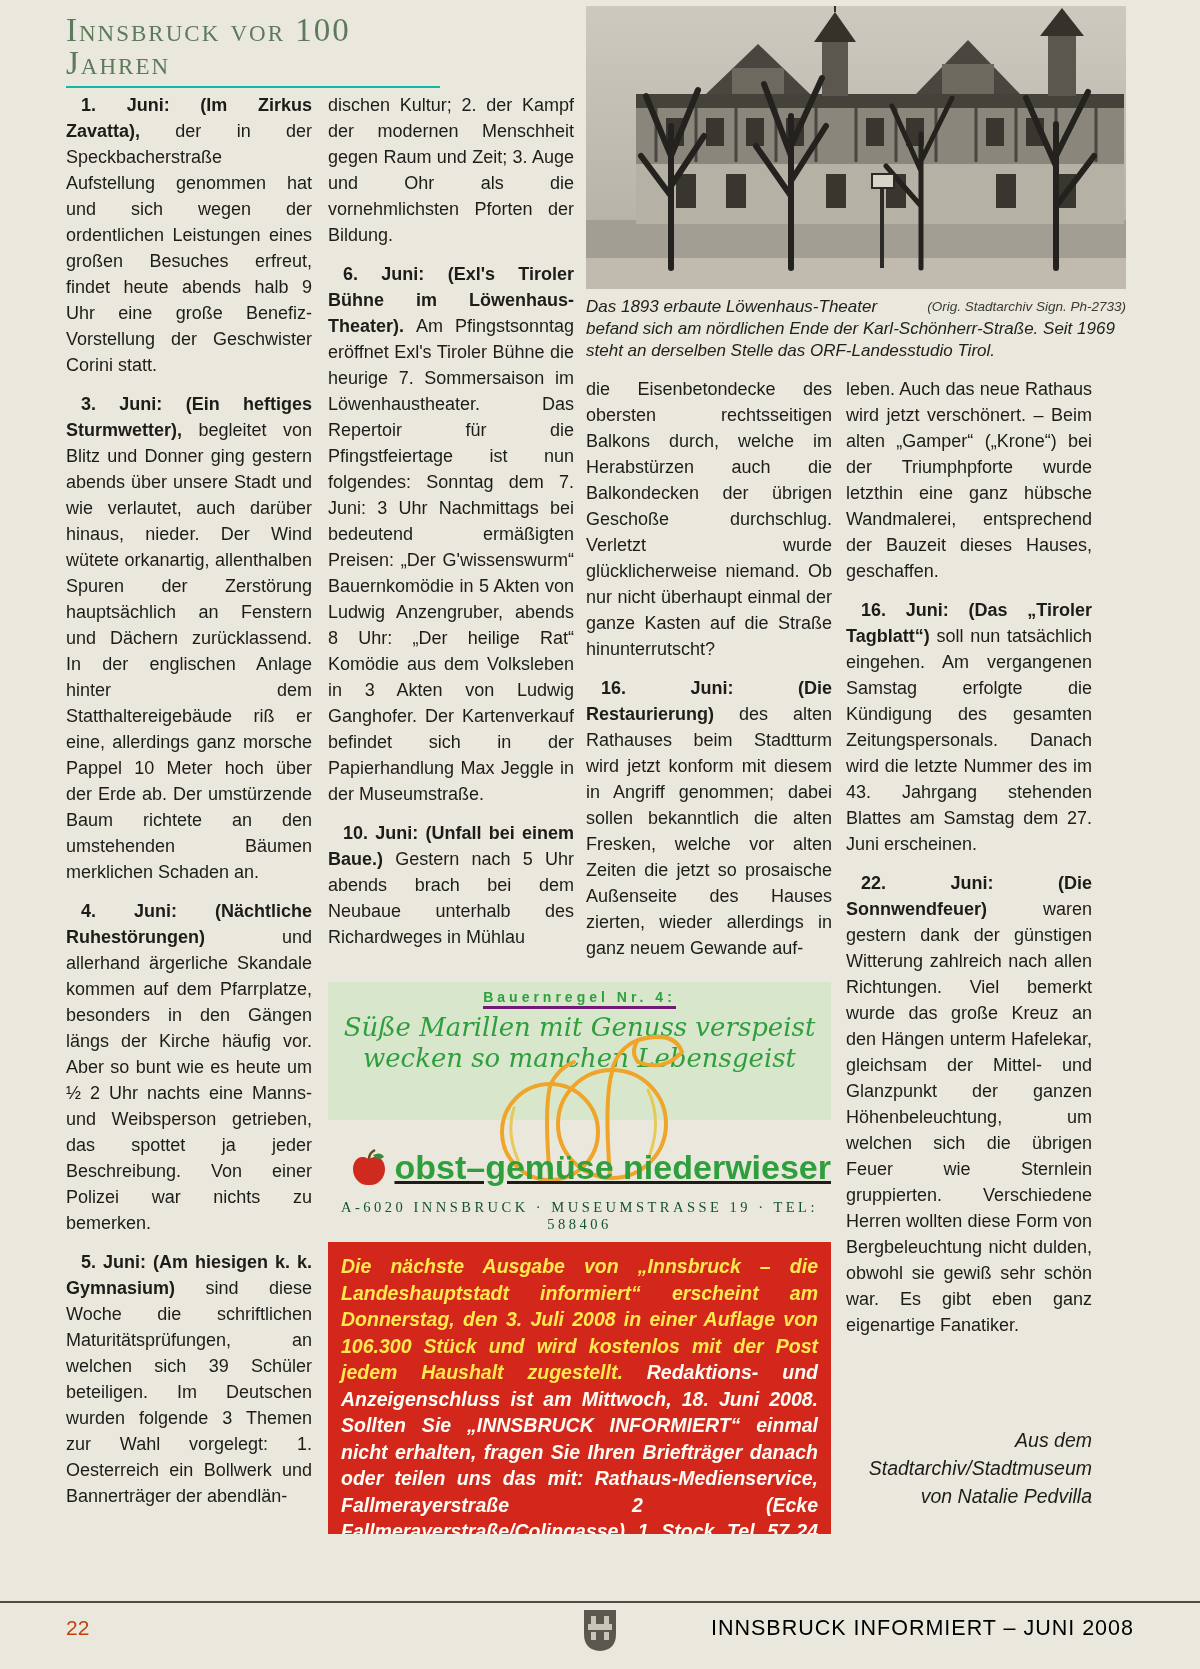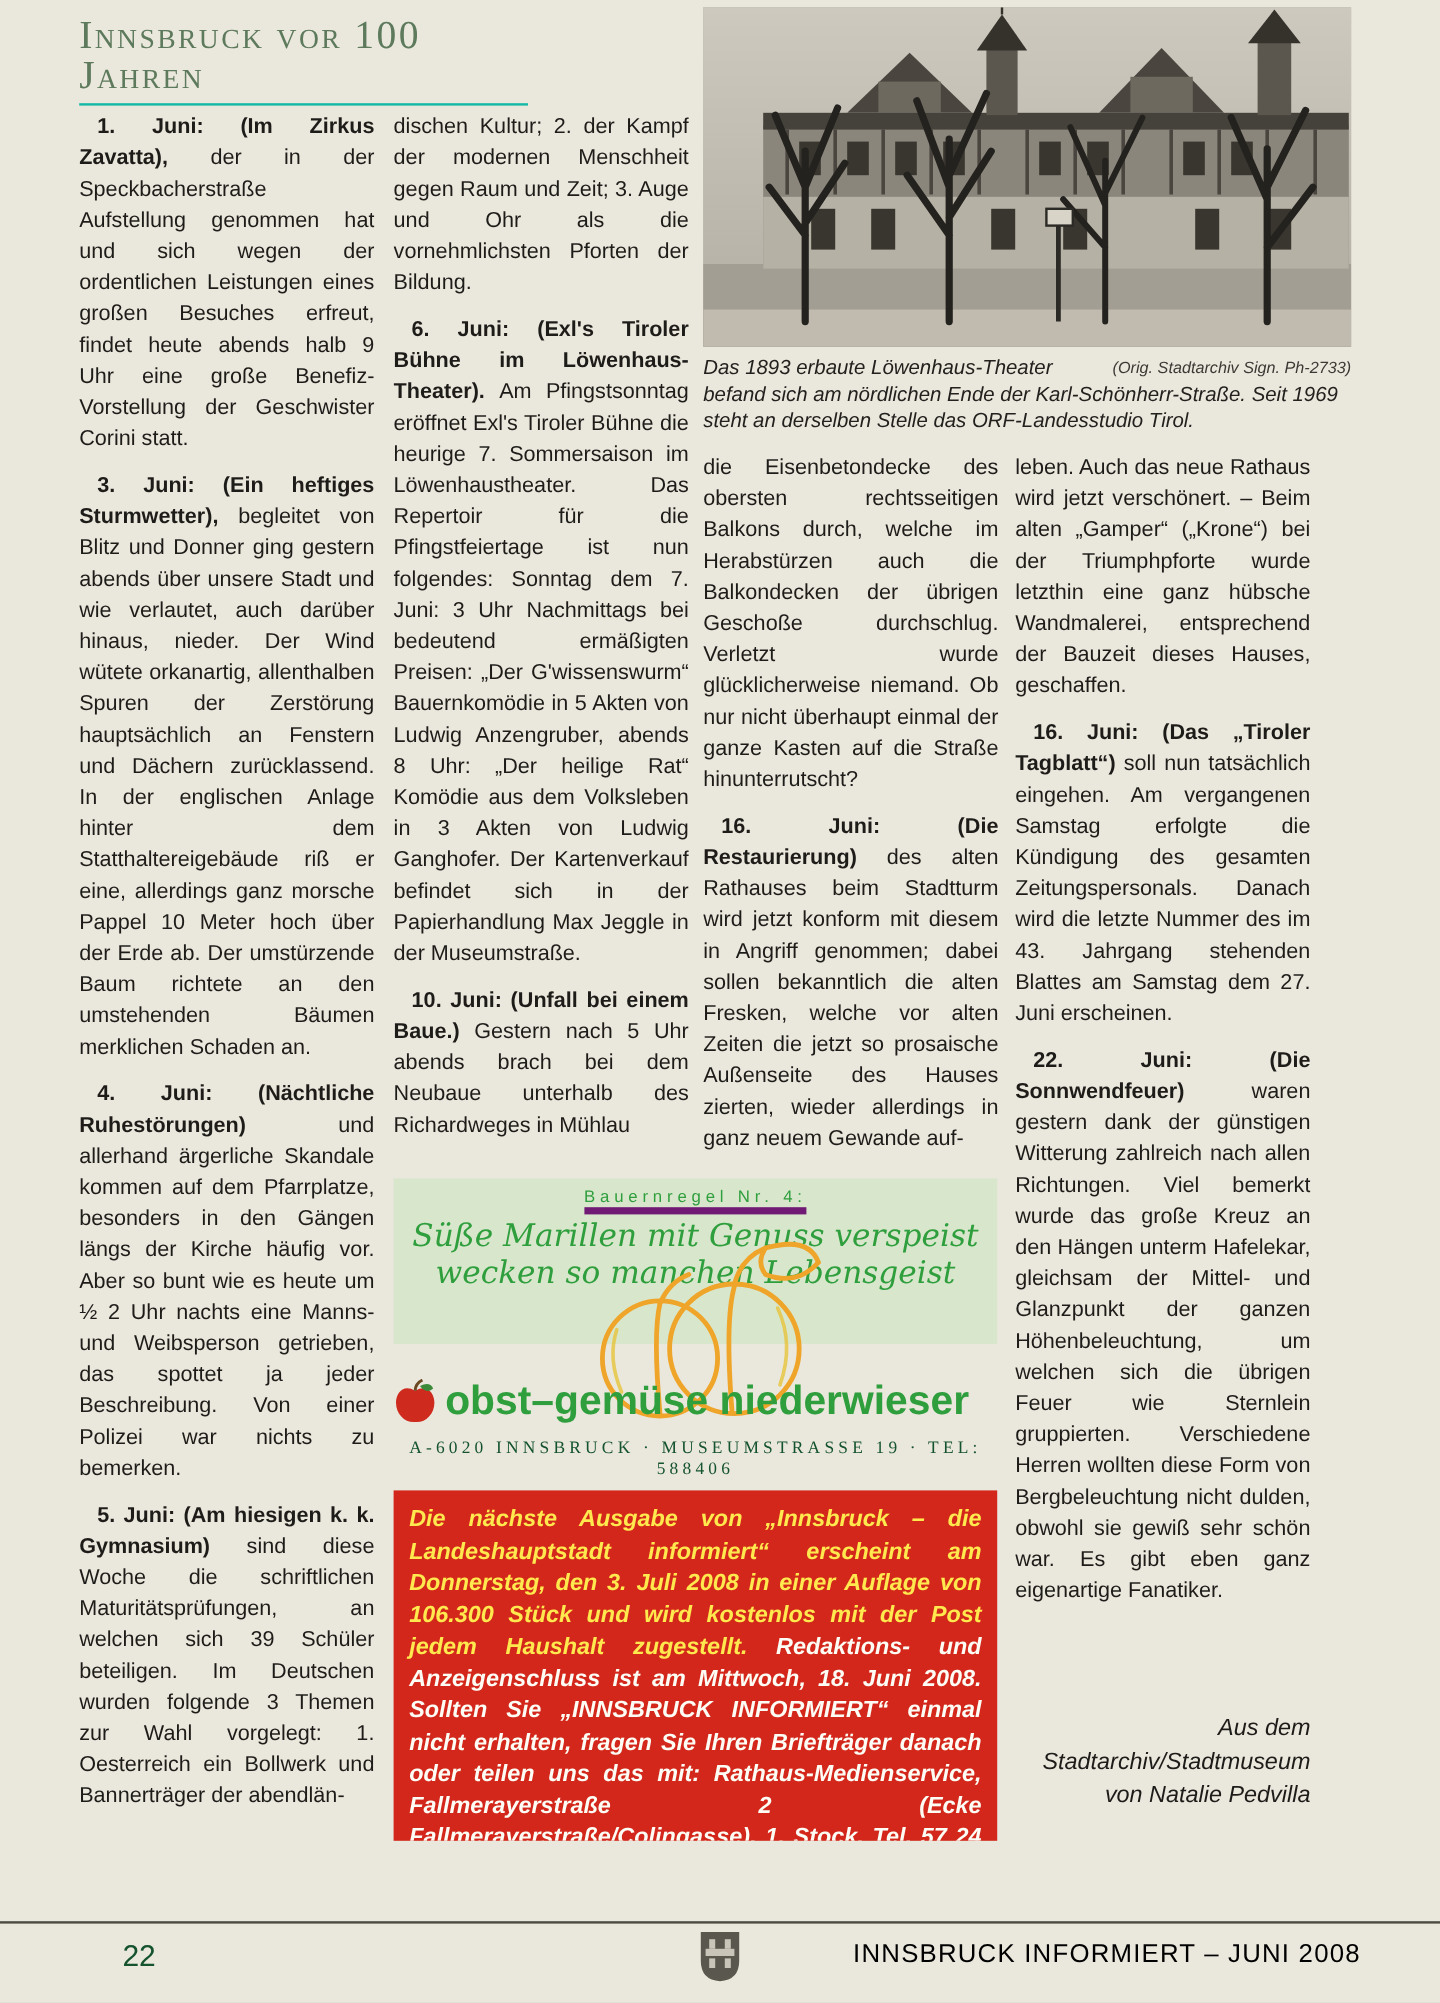--- a/index.html
+++ b/index.html
@@ -31,42 +31,42 @@
              font-size:17px; line-height:22px; color:#22211e; }
   .credit { float:right; margin-left:8px; font-size:13.5px; color:#3a3934; }
 
   
   .signature { position:absolute; left:846px; top:1426px; width:246px; text-align:right;
                font-style:italic; font-size:19.5px; line-height:28px; color:#1d1c19; }
 
   
   .ad { position:absolute; left:328px; top:982px; width:503px; height:252px; }
   .ad-green { position:absolute; left:0; top:0; width:503px; height:138px; background:#d8e7cc; text-align:center; }
-  .ad-rule { display:inline-block; margin-top:7px; font-size:14px; font-weight:400;
-             letter-spacing:4px; color:#2f9e3d; border-bottom:6px solid #701a75; padding-bottom:1px; }
+  .ad-rule { display:inline-block; margin-top:7px; font-size:14px; font-weight:700;
+             letter-spacing:4px; color:#2f9e3d; border-bottom:3px solid #701a75; padding-bottom:1px; }
   .ad-slogan { margin-top:3px; font-family:"DejaVu Serif",serif; font-style:italic;
                font-size:26px; line-height:31px; color:#2f9e3d; }
   .apricot { position:absolute; left:150px; top:46px; width:213px; height:170px; z-index:1; }
   .brand-row { position:absolute; left:0; top:166px; width:503px; display:flex; align-items:center;
-               justify-content:flex-start; gap:7px; z-index:2; }
+               justify-content:flex-end; gap:7px; z-index:2;text-decoration:underline; }
   .apple { width:36px; height:38px; flex:none; }
   .ad-brand { font-size:34px; font-weight:700; color:#2f9e3d; }
   .ad-address { position:absolute; left:0; top:217px; width:503px; text-align:center;
                 font-size:14.5px; letter-spacing:3.5px; color:#14532d; z-index:2;font-family:Liberation Serif, serif; }
 
   
   .notice { position:absolute; left:328px; top:1242px; width:503px; height:292px; background:#d3271b;
             padding:11px 13px; font-weight:700; font-style:italic; font-size:19.5px;
             line-height:26.5px; text-align:justify; overflow:hidden; }
   .seg-yellow { color:#ffe94e; }
   .seg-white  { color:#fdfdf5; }
 
   
   .pagefoot-line { position:absolute; left:0; right:0; top:1601px; border-top:2px solid #4c4b44; }
-  .pageno { position:absolute; left:66px; top:1616px; font-size:25px; color:#14532d;margin-left:36px; }
+  .pageno { position:absolute; left:66px; top:1616px; font-size:21px; color:#c2410c; }
   .crest  { position:absolute; left:582px; top:1608px; width:36px; height:44px; }
   .issue  { position:absolute; right:66px; top:1616px; font-size:21.5px; letter-spacing:1px; color:#000000; }
 </style>
 </head>
 <body>
 
 <div class="page">
 
   <header class="masthead">
     <h1>Innsbruck vor 100 Jahren</h1>

